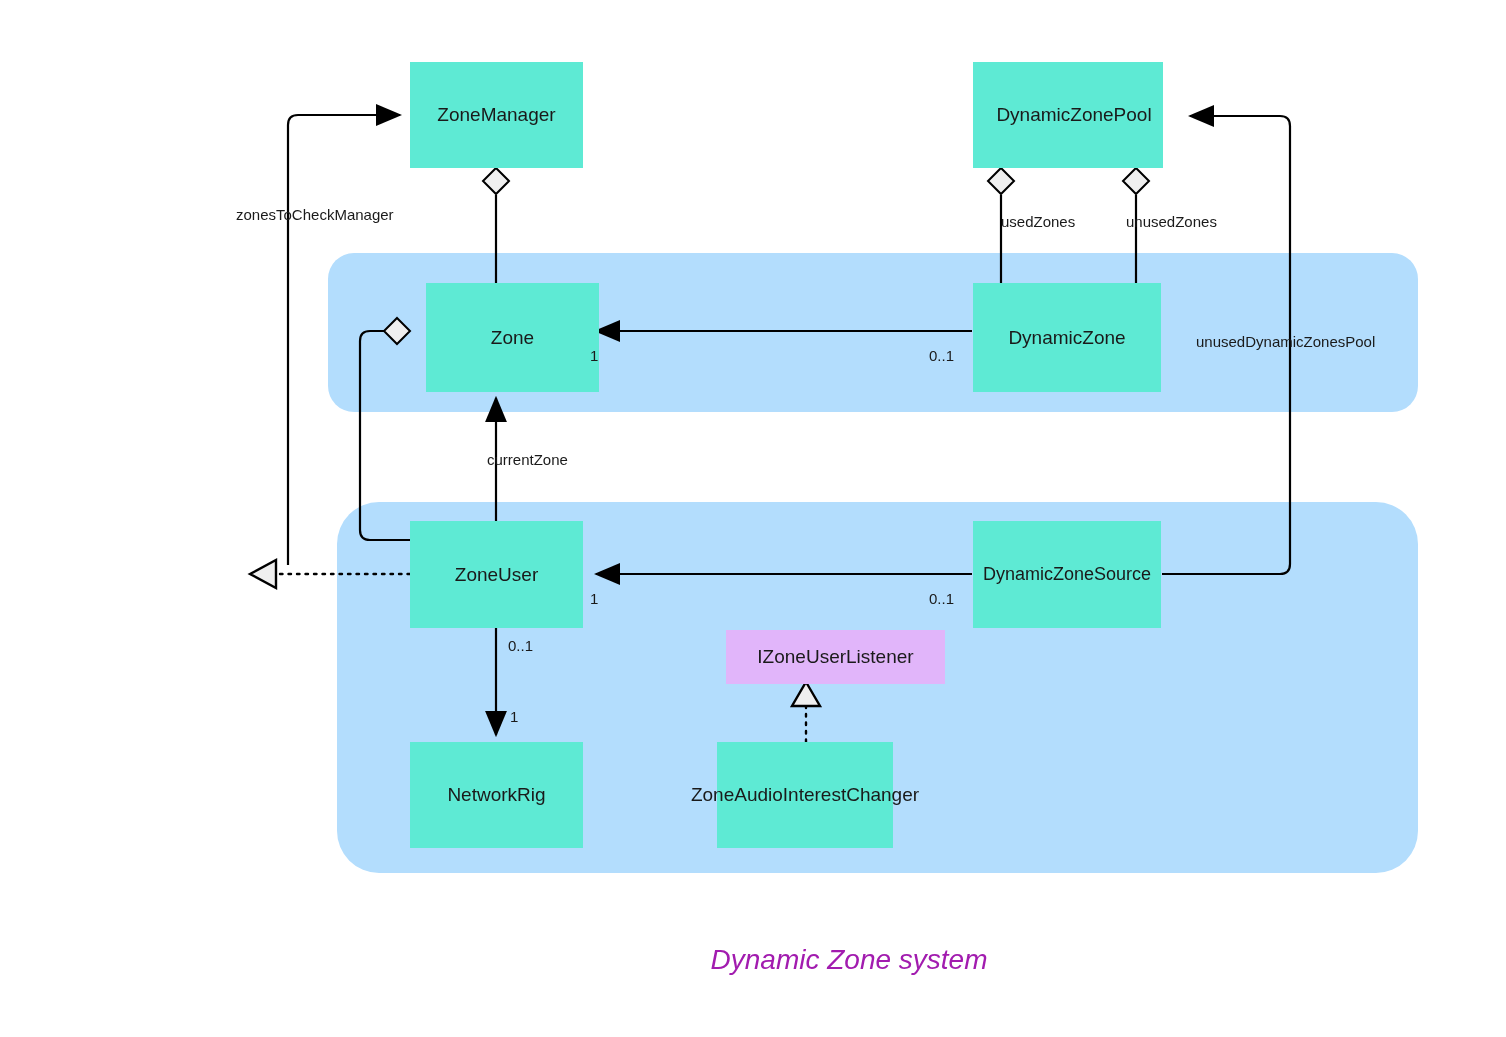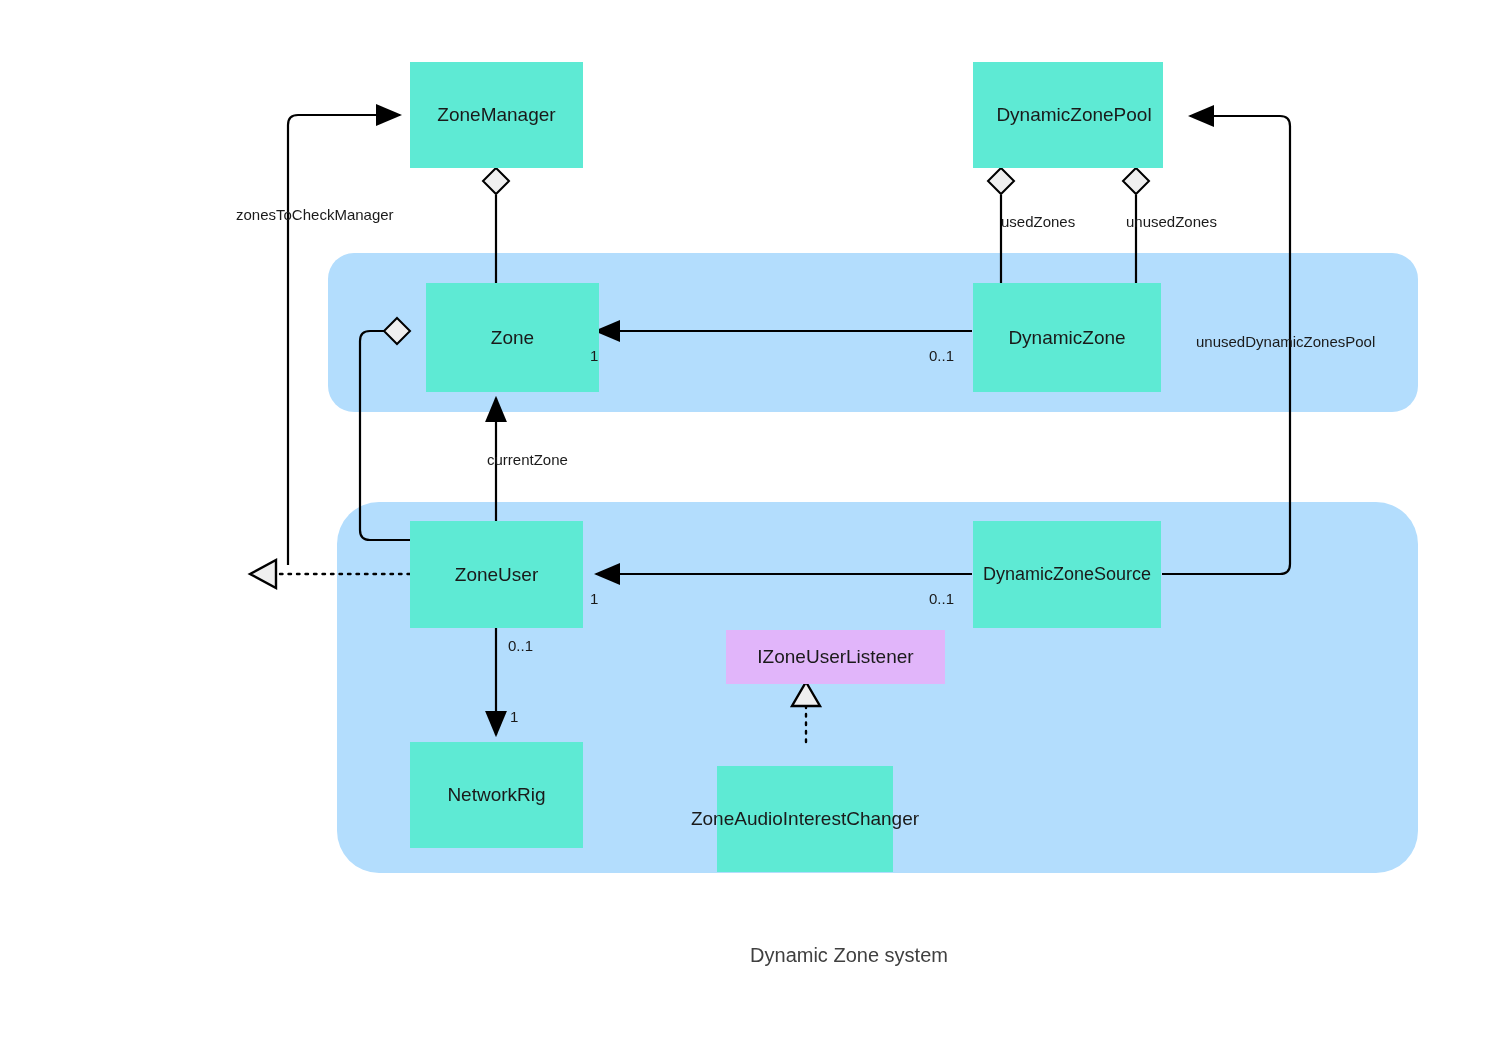--- a/index.html
+++ b/index.html
@@ -60,22 +60,23 @@
     margin-left: 44px;
   }
   .mult {
     position: absolute;
     font-size: 15px;
     color: #1a1a1a;
     white-space: nowrap;
   }
   .caption {
     position: absolute;
-    font-size: 20px;
-    color: #404040;
+    font-size: 28px;
+    font-style: italic;
+    color: #a21caf;
     white-space: nowrap;
   }
 </style>
 </head>
 <body>
 
 <div id="canvas">
 
   <div class="group" style="left:328px; top:253px; width:1090px; height:159px; border-radius:26px;"></div>
   <div class="group" style="left:337px; top:502px; width:1081px; height:371px; border-radius:42px;"></div>
@@ -166,21 +167,21 @@
   </div>
 
   <div class="node cls small" style="left:973px; top:521px; width:188px; height:107px;">
     <span>DynamicZoneSource</span>
   </div>
 
   <div class="node cls" style="left:410px; top:742px; width:173px; height:106px;">
     <span>NetworkRig</span>
   </div>
 
-  <div class="node cls" style="left:717px; top:742px; width:176px; height:106px; padding:0 6px;margin-top:24px;">
+  <div class="node cls" style="left:717px; top:742px; width:176px; height:106px; padding:0 6px;">
     <span>ZoneAudioInterestChanger</span>
   </div>
 
 
   <div class="node iface" style="left:697px; top:630px; width:219px; height:54px;margin-left:29px;">
     <span>IZoneUserListener</span>
   </div>
 
   <div class="edge-label" style="left:192px; top:206px;">
     <span>zonesToCheckManager</span>

